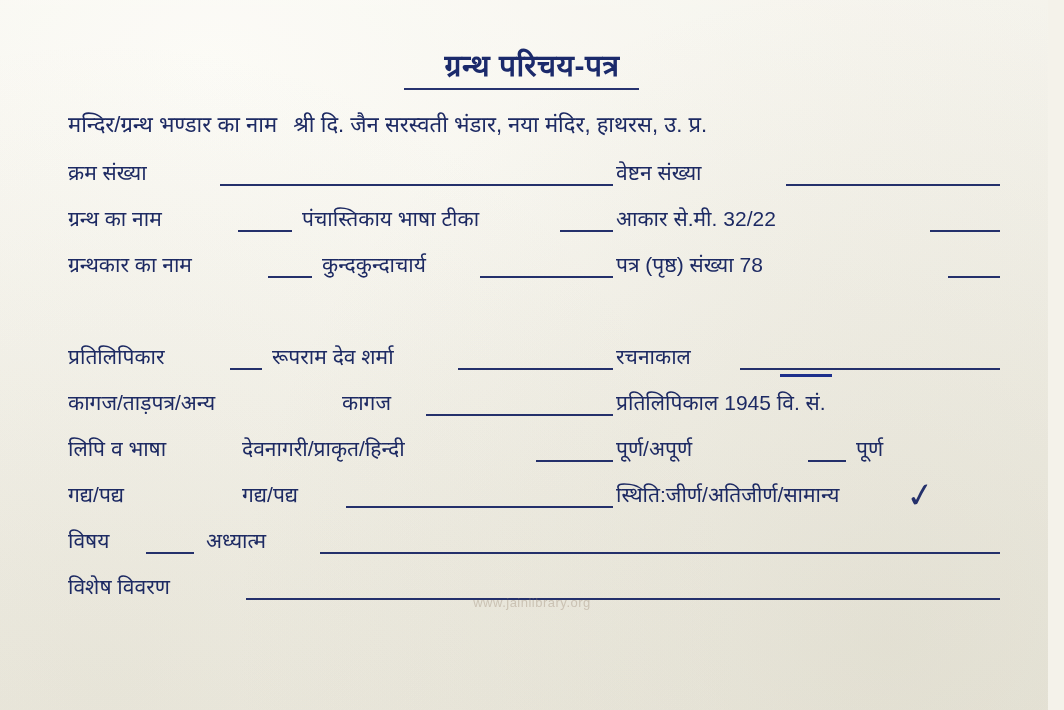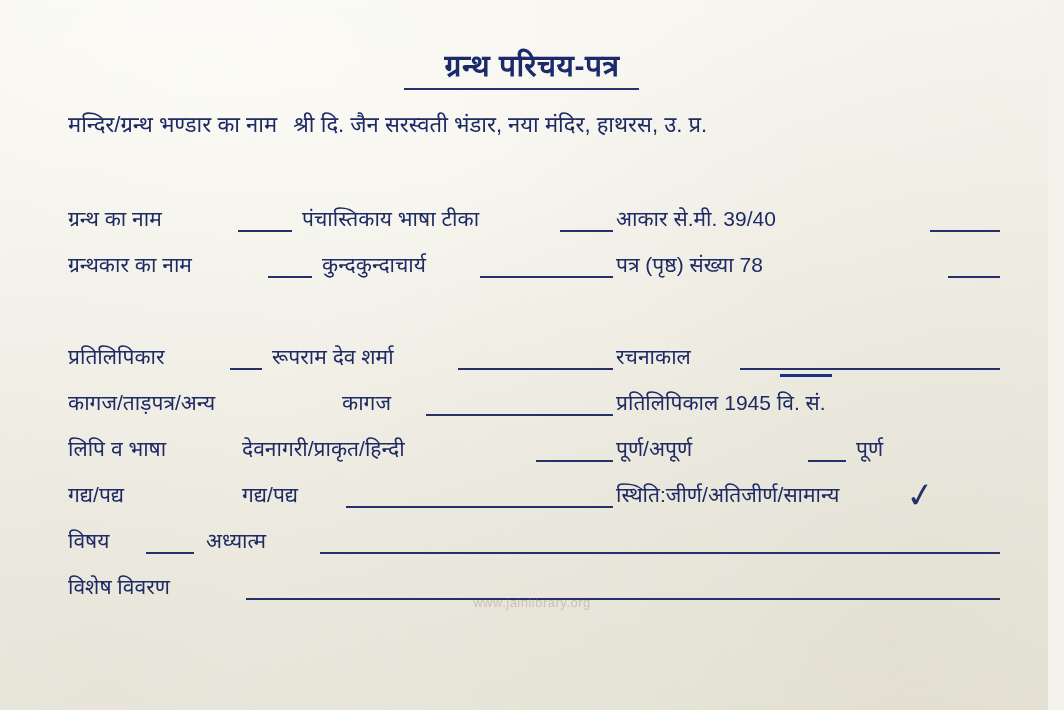--- a/index.html
+++ b/index.html
@@ -141,33 +141,45 @@
   <div class="sheet">
 
     <div class="title">ग्रन्थ परिचय-पत्र</div>
     <div class="title-underline"></div>
 
     <div class="header-row">
       <span class="hdr-label">मन्दिर/ग्रन्थ भण्डार का नाम</span>
       <span class="hdr-value">श्री दि. जैन सरस्वती भंडार, नया मंदिर, हाथरस, उ. प्र.</span>
     </div>
 
+    <div class="row" style="top:158px;">
+      <div class="col col-left">
+        <span class="lbl">क्रम संख्या</span>
+        <span class="val"></span>
+      </div>
+      <div class="rule" style="left:152px; width:393px;"></div>
+      <div class="col col-right">
+        <span class="lbl">वेष्टन संख्या</span>
+        <span class="val"></span>
+      </div>
+      <div class="rule" style="left:718px; width:214px;"></div>
+    </div>
 
     <div class="row" style="top:204px;">
       <div class="col col-left">
         <span class="lbl">ग्रन्थ का नाम</span>
       </div>
       <div class="rule" style="left:170px; width:54px;"></div>
       <div class="col" style="left:228px;">
         <span class="val">पंचास्तिकाय भाषा टीका</span>
       </div>
       <div class="rule" style="left:492px; width:53px;"></div>
       <div class="col col-right">
         <span class="lbl">आकार से.मी.</span>
-        <span class="val">39/40</span>
+        <span class="val">32/22</span>
       </div>
       <div class="rule" style="left:862px; width:70px;"></div>
     </div>
 
     <div class="row" style="top:250px;">
       <div class="col col-left">
         <span class="lbl">ग्रन्थकार का नाम</span>
       </div>
       <div class="rule" style="left:200px; width:44px;"></div>
       <div class="col" style="left:248px;">

